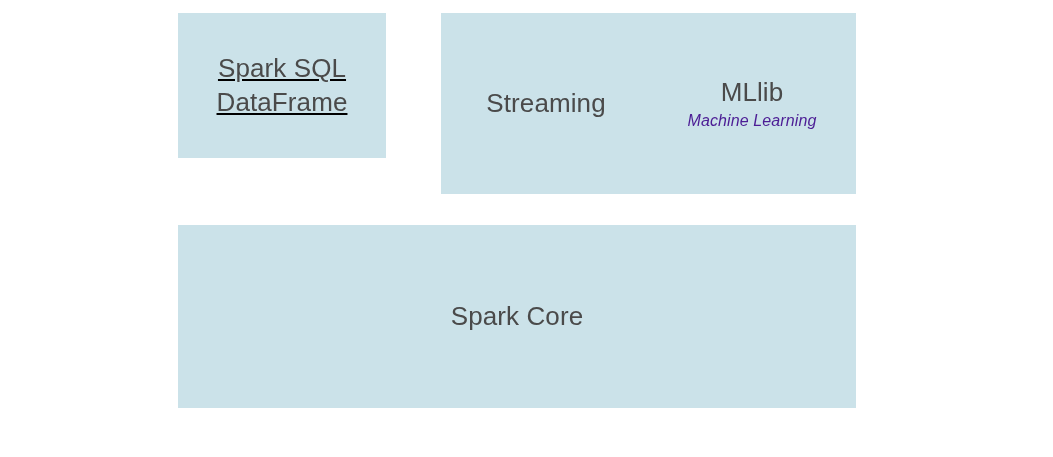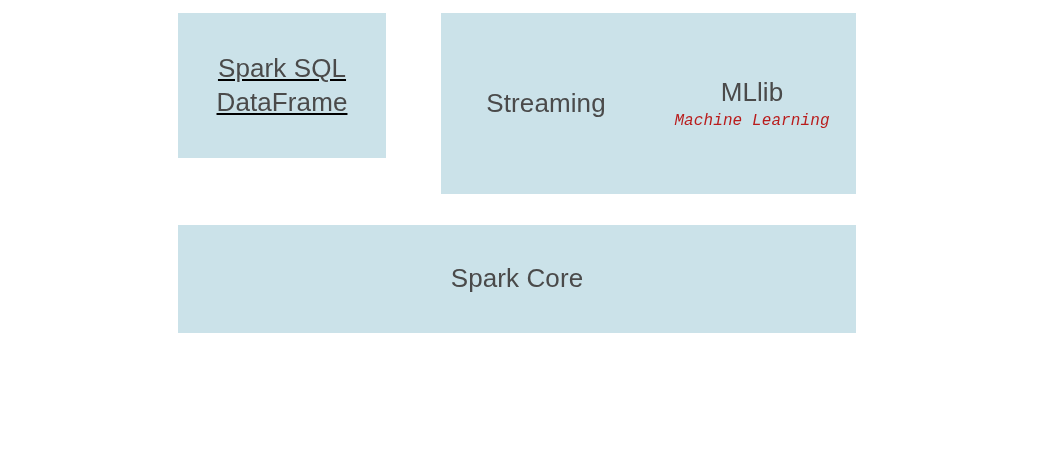--- a/index.html
+++ b/index.html
@@ -32,46 +32,45 @@
   .box-title {
     color: #4a4a4a;
     font-size: 26px;
     line-height: 1.27;
     font-weight: 400;
     text-align: center;
     white-space: pre-line;
     letter-spacing: 0.1px;
   }
   .box-subtitle {
-    color: #b91c1c;
+    color: #4c1d95;
     font-size: 16px;
     font-style: italic;
     font-weight: 400;
     text-align: center;
     line-height: 1.3;
     margin-top: 2px;
     letter-spacing: 0.1px;
-    font-family: Liberation Mono, monospace;
   }
 
   
   #box-spark-sql   { left: 178px; top: 13px;  width: 208px; height: 145px; text-decoration: underline; }
   #box-streaming   { left: 412px; top: 13px;  width: 210px; height: 181px; margin-left: 29px; }
   #box-mllib       { left: 648px; top: 13px;  width: 208px; height: 181px; }
 
   
   #box-mllib .stack-inner {
     display: flex;
     flex-direction: column;
     align-items: center;
     justify-content: space-between;
   }
 
   
-  #box-spark-core  { left: 178px; top: 225px; width: 678px; height: 108px; }
+  #box-spark-core  { left: 178px; top: 225px; width: 678px; height: 183px; }
 </style>
 </head>
 <body>
 
 <div id="diagram-canvas">
 
   <div class="box" id="box-spark-sql">
     <div class="box-title">Spark SQL
 DataFrame</div>
   </div>

